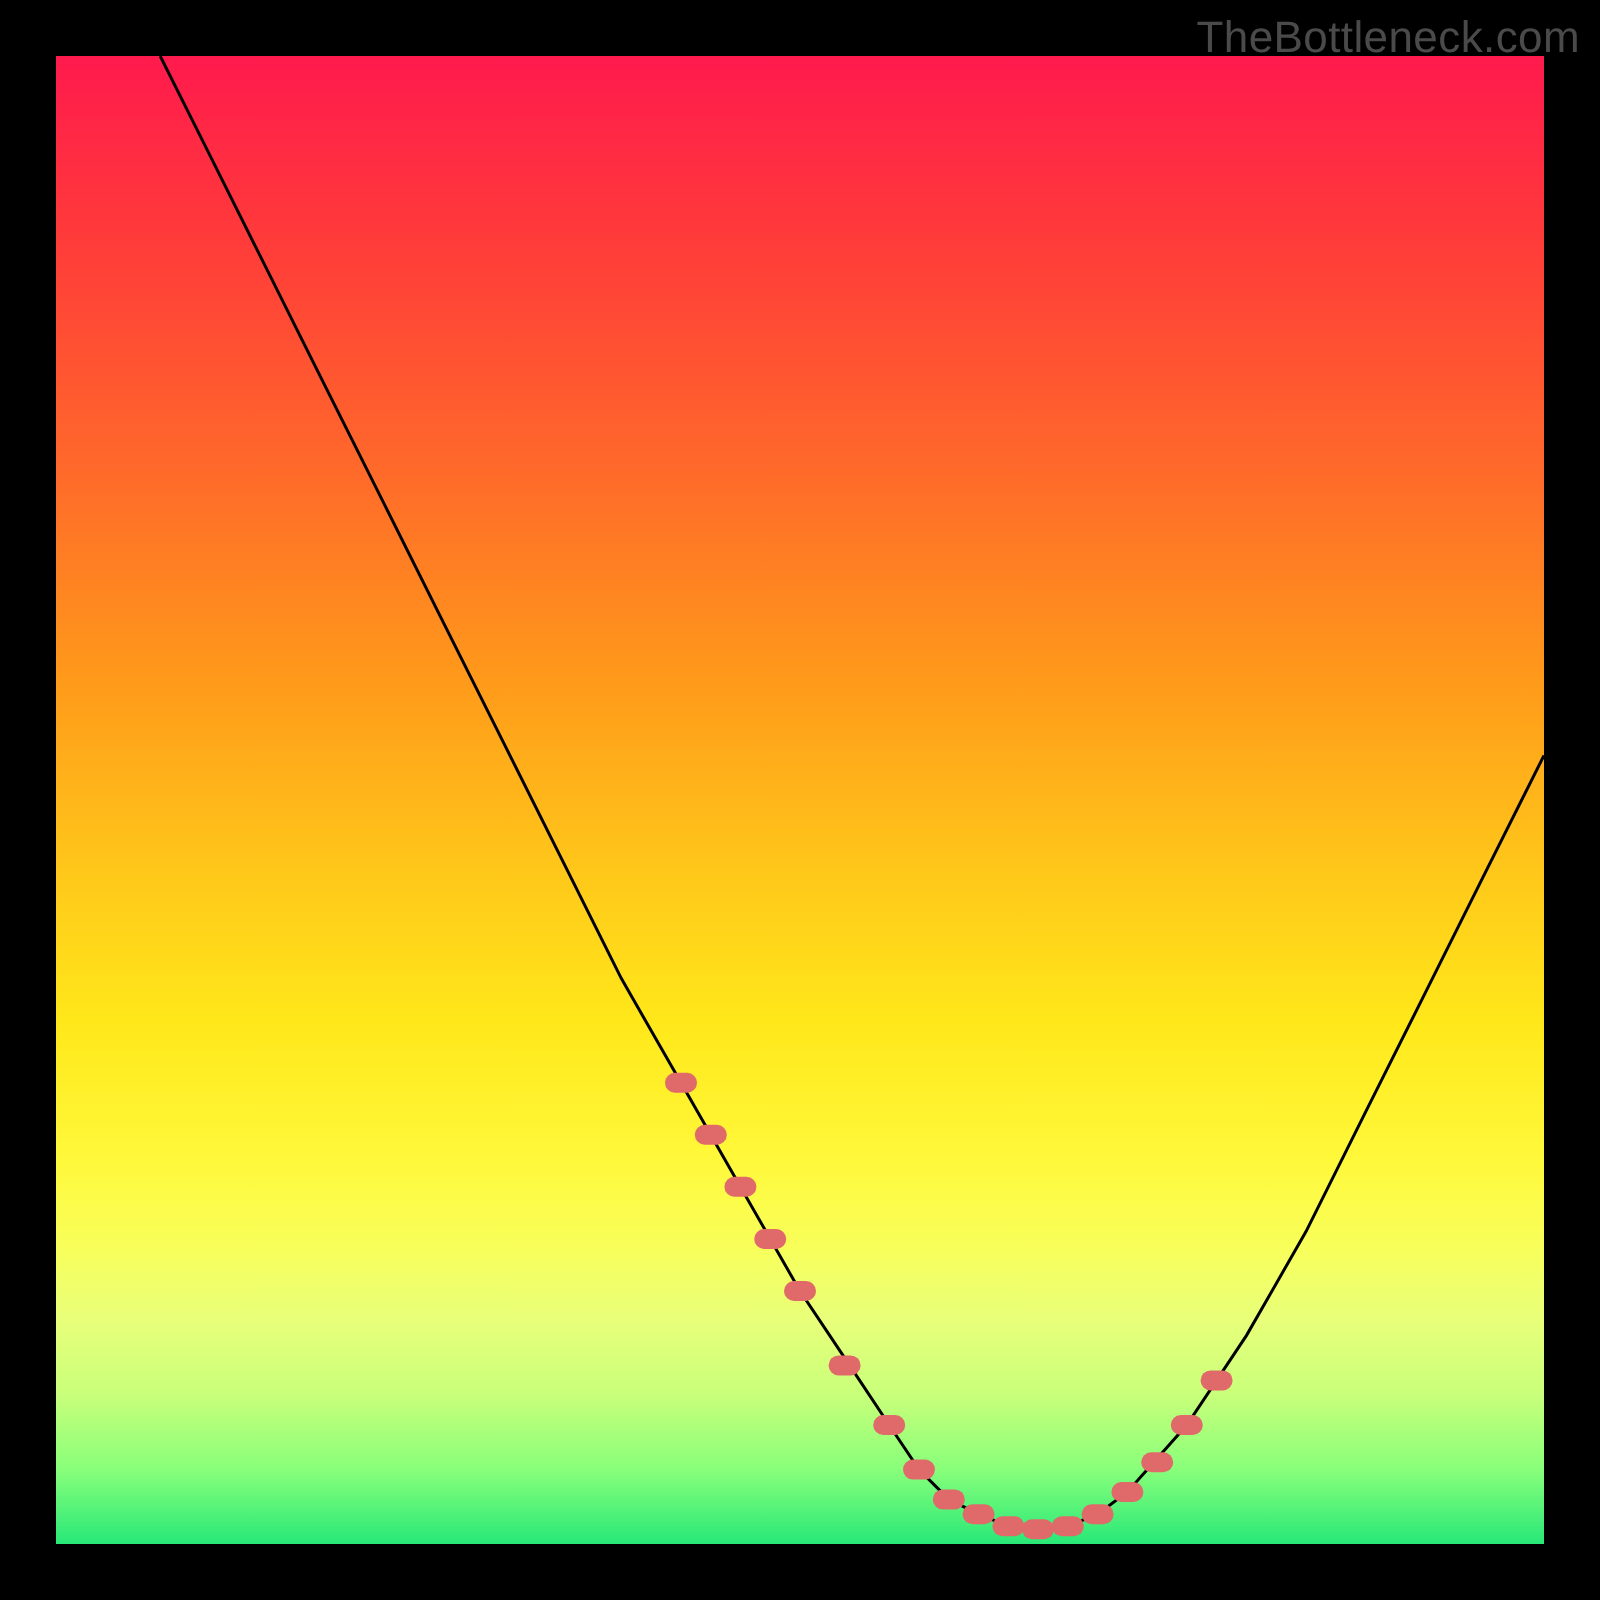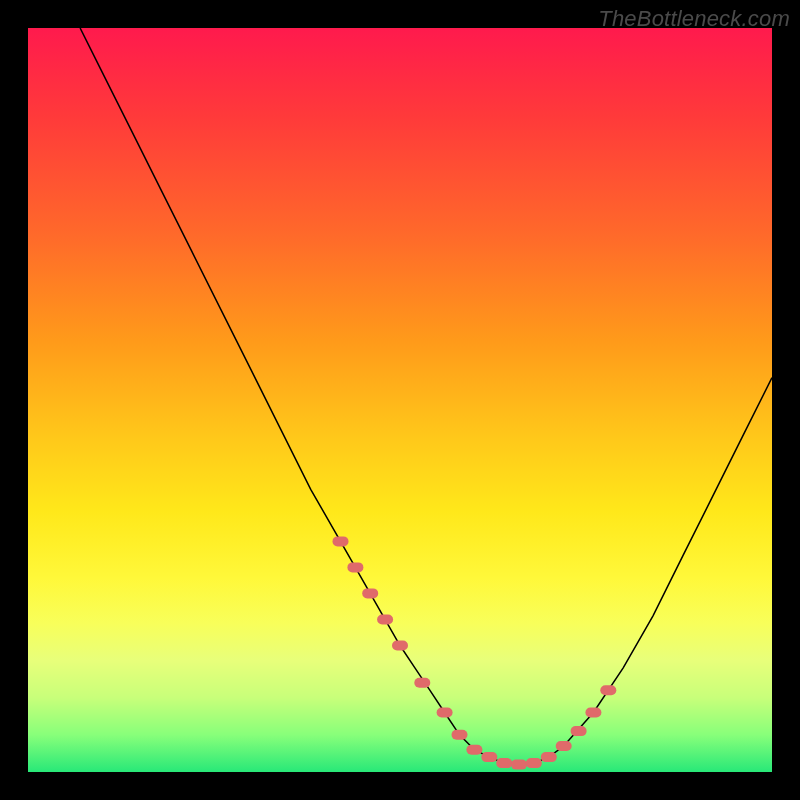--- a/index.html
+++ b/index.html
@@ -42,21 +42,20 @@
   }
   .watermark {
     position: absolute;
     top: 6px;
     right: 10px;
     color: #4a4a4a;
     font-size: 22px;
     font-weight: 500;
     letter-spacing: 0.2px;
     user-select: none;
-    font-style: italic;
   }
   svg.curve {
     position: absolute;
     left: 0;
     top: 0;
     width: 744px;
     height: 744px;
   }
 </style>
 </head>

